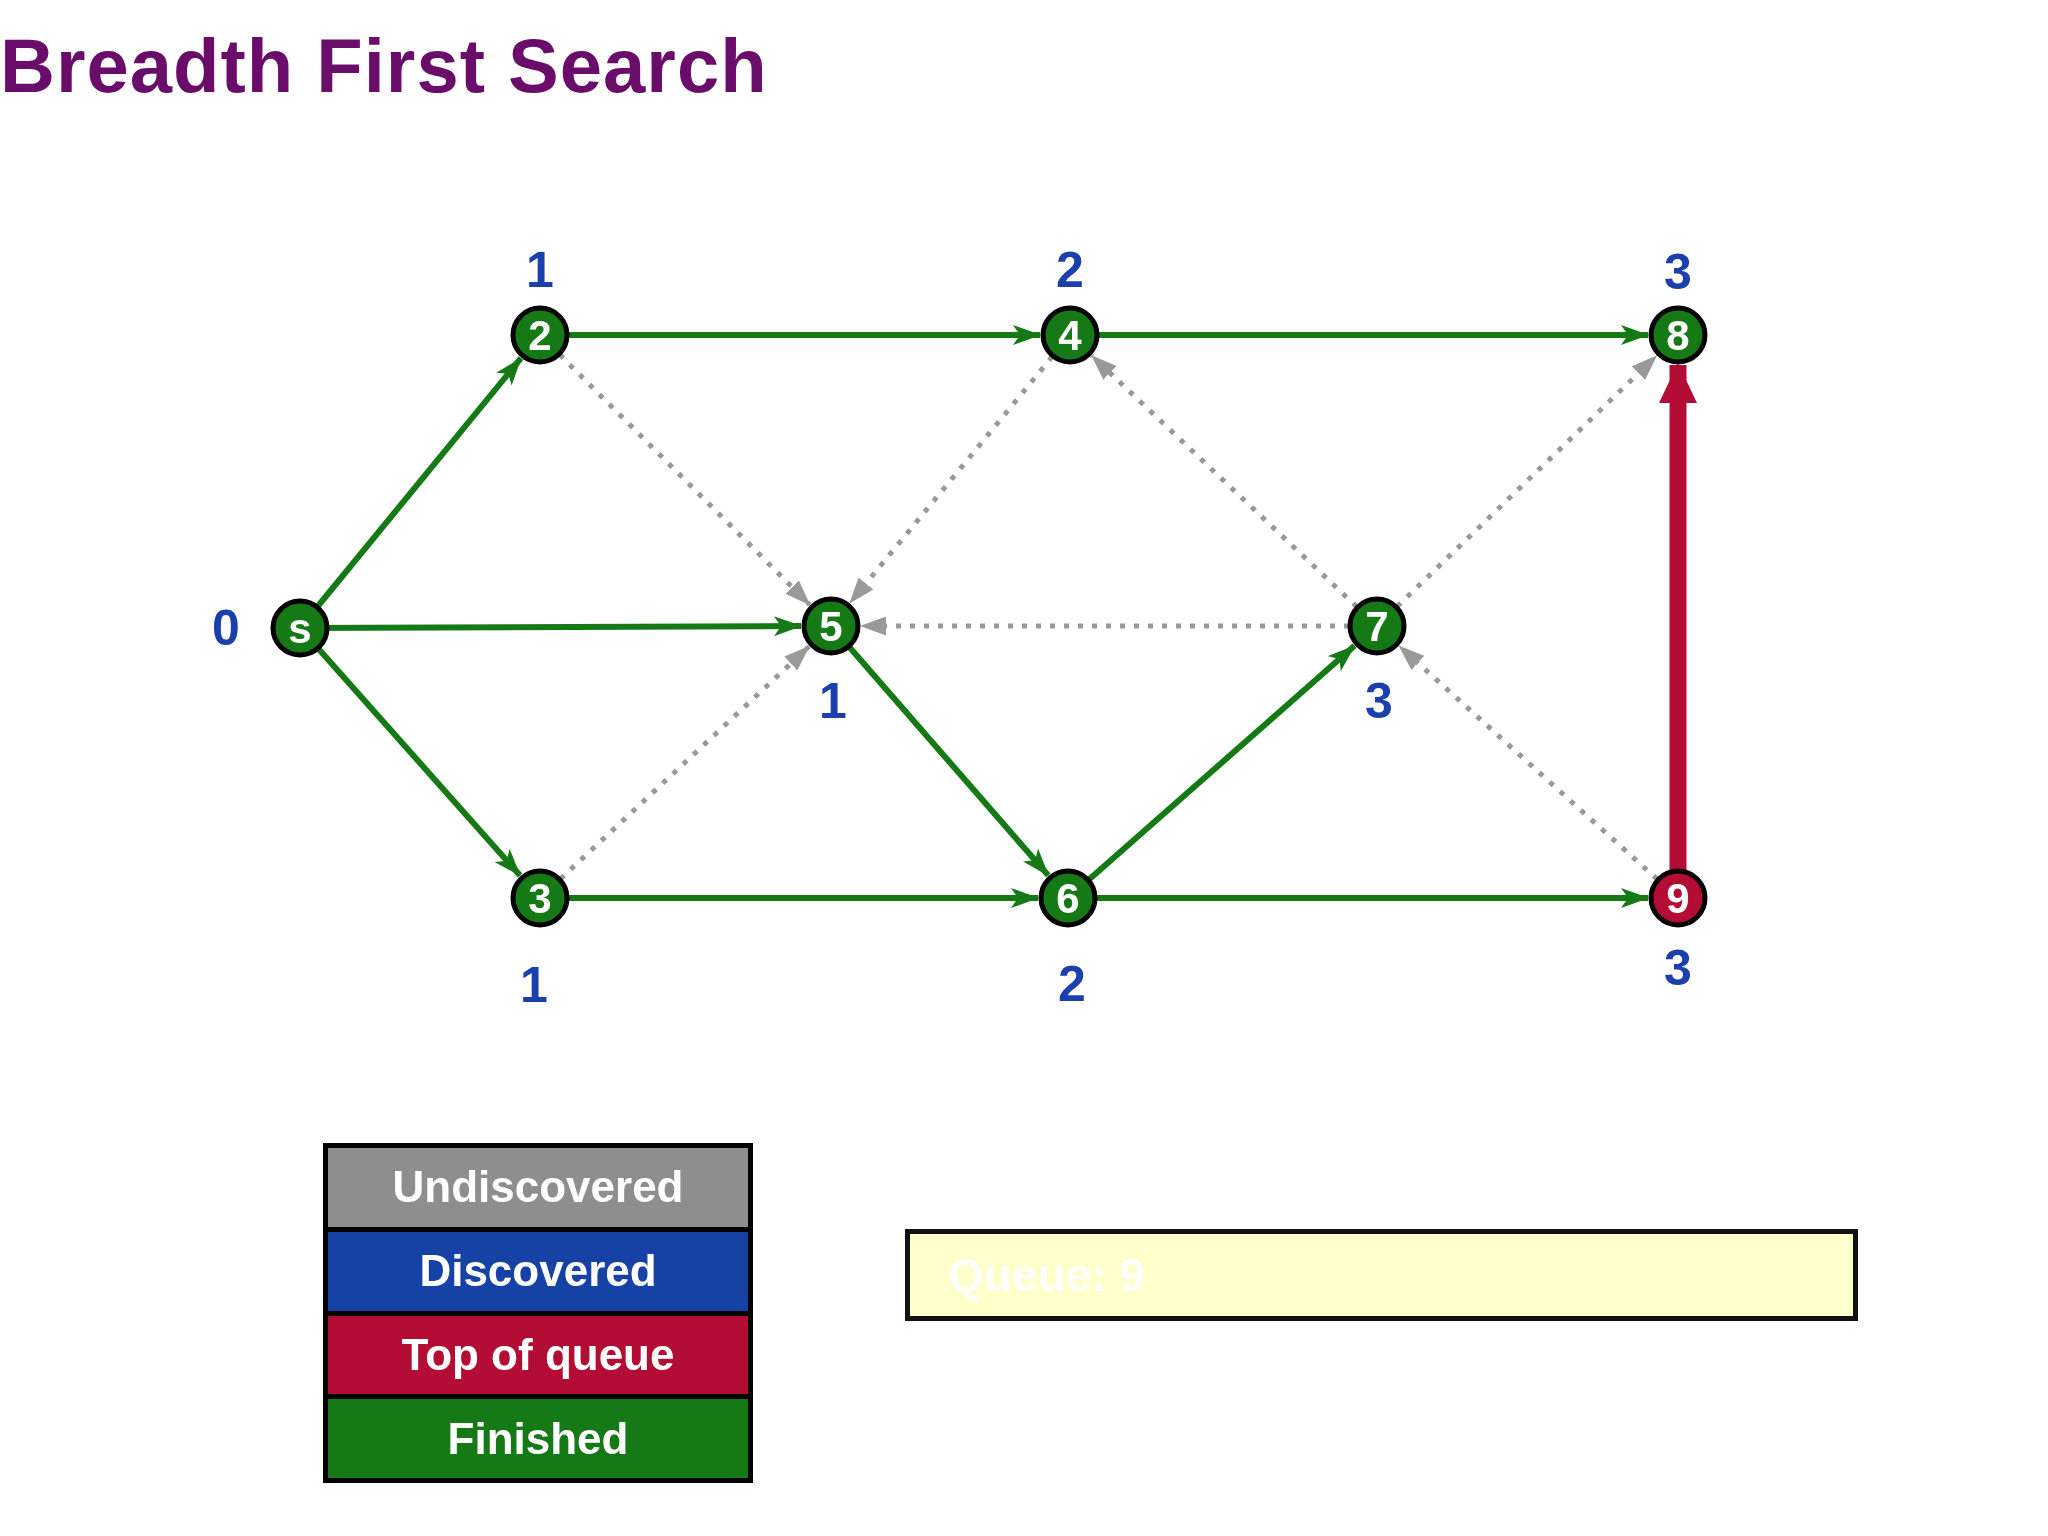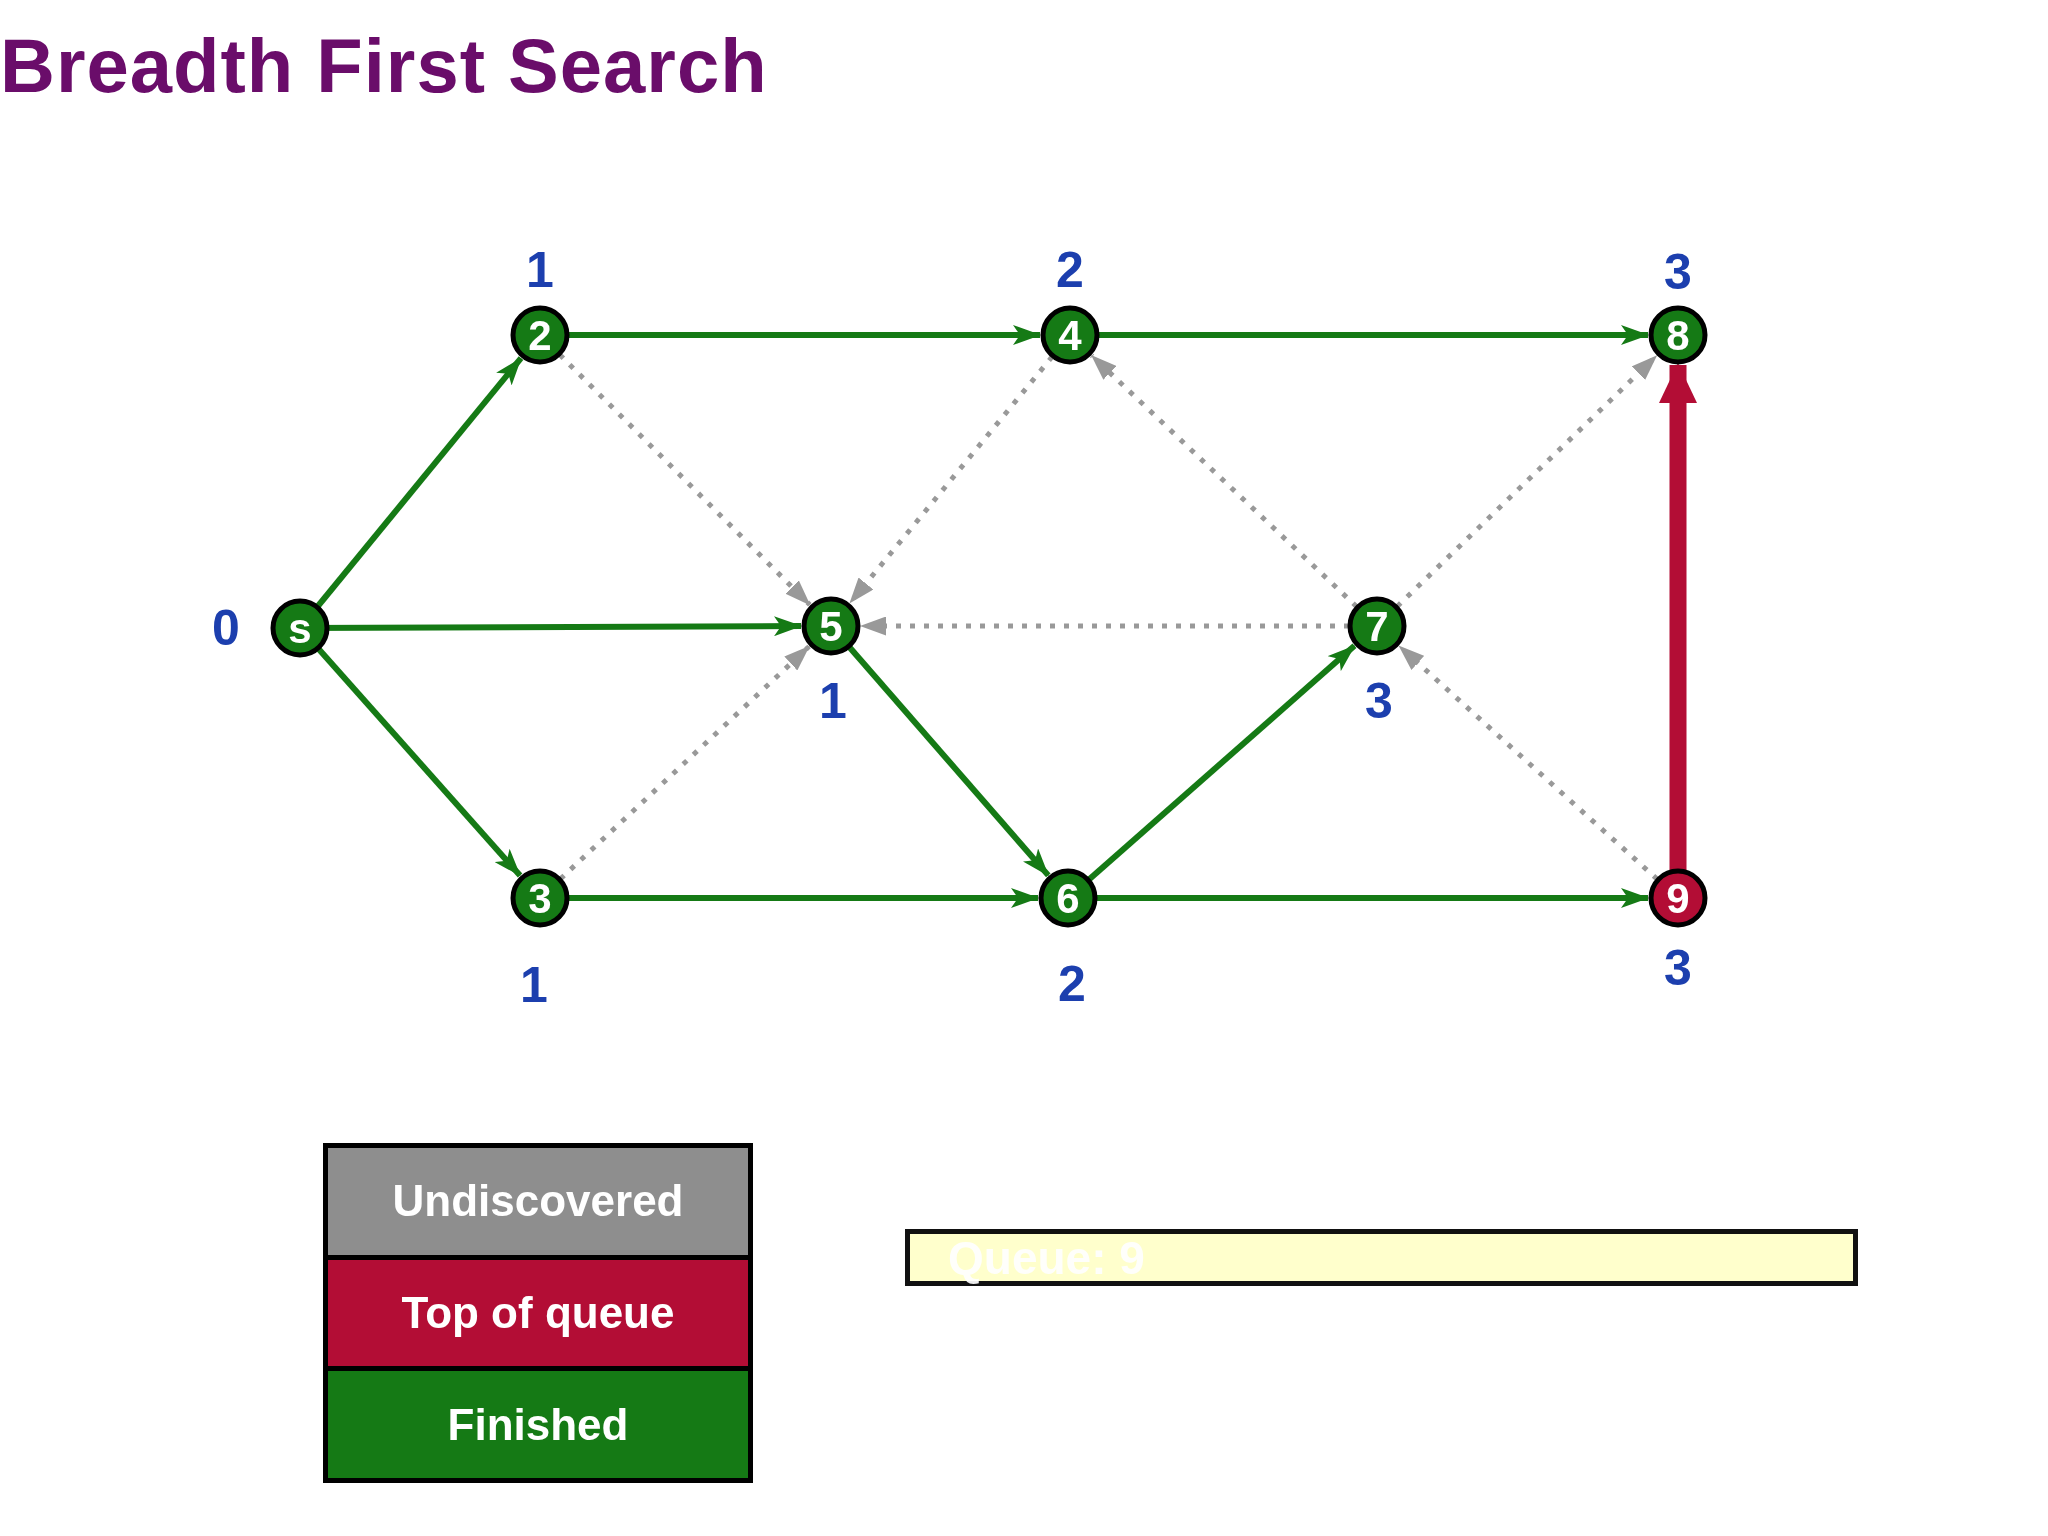--- a/index.html
+++ b/index.html
@@ -37,21 +37,21 @@
   .legend{
     position:absolute;left:323px;top:1143px;width:430px;height:340px;
     box-sizing:border-box;background:#000000;border:5px solid #000000;
     display:flex;flex-direction:column;gap:5px;
   }
   .legend-row{
     flex:1;display:flex;align-items:center;justify-content:center;
     color:#ffffff;font-size:44px;font-weight:700;
   }
   .queue-box{
-    position:absolute;left:905px;top:1229px;width:953px;height:57px;
+    position:absolute;left:905px;top:1229px;width:953px;height:92px;
     box-sizing:border-box;
     background:var(--c-queue_bg,#ffffcc);
     border:5px solid #111111;
     display:flex;align-items:center;
     padding-left:38px;
     font-size:46px;font-weight:700;
     color:rgba(255,255,255,0.92);
   }
 </style>
 </head>
@@ -118,20 +118,23 @@
       <circle cx="1678" cy="898" r="27" class="node node-top_of_queue"></circle>
       <text x="1678" y="913" class="node-label">9</text>
       <text x="1678" y="985" class="dist-label">3</text>
     </g>
 </svg>
 
 <div class="legend">
   <div class="legend-row" style="background: rgb(142, 142, 142);">
     <span>Undiscovered</span>
   </div>
+  <div class="legend-row" style="background: rgb(22, 65, 165);">
+    <span>Discovered</span>
+  </div>
   <div class="legend-row" style="background: rgb(179, 13, 53);">
     <span>Top of queue</span>
   </div>
   <div class="legend-row" style="background: rgb(21, 122, 21);">
     <span>Finished</span>
   </div>
 </div>
 
 <div class="queue-box">
   <span>Queue: 9</span>

